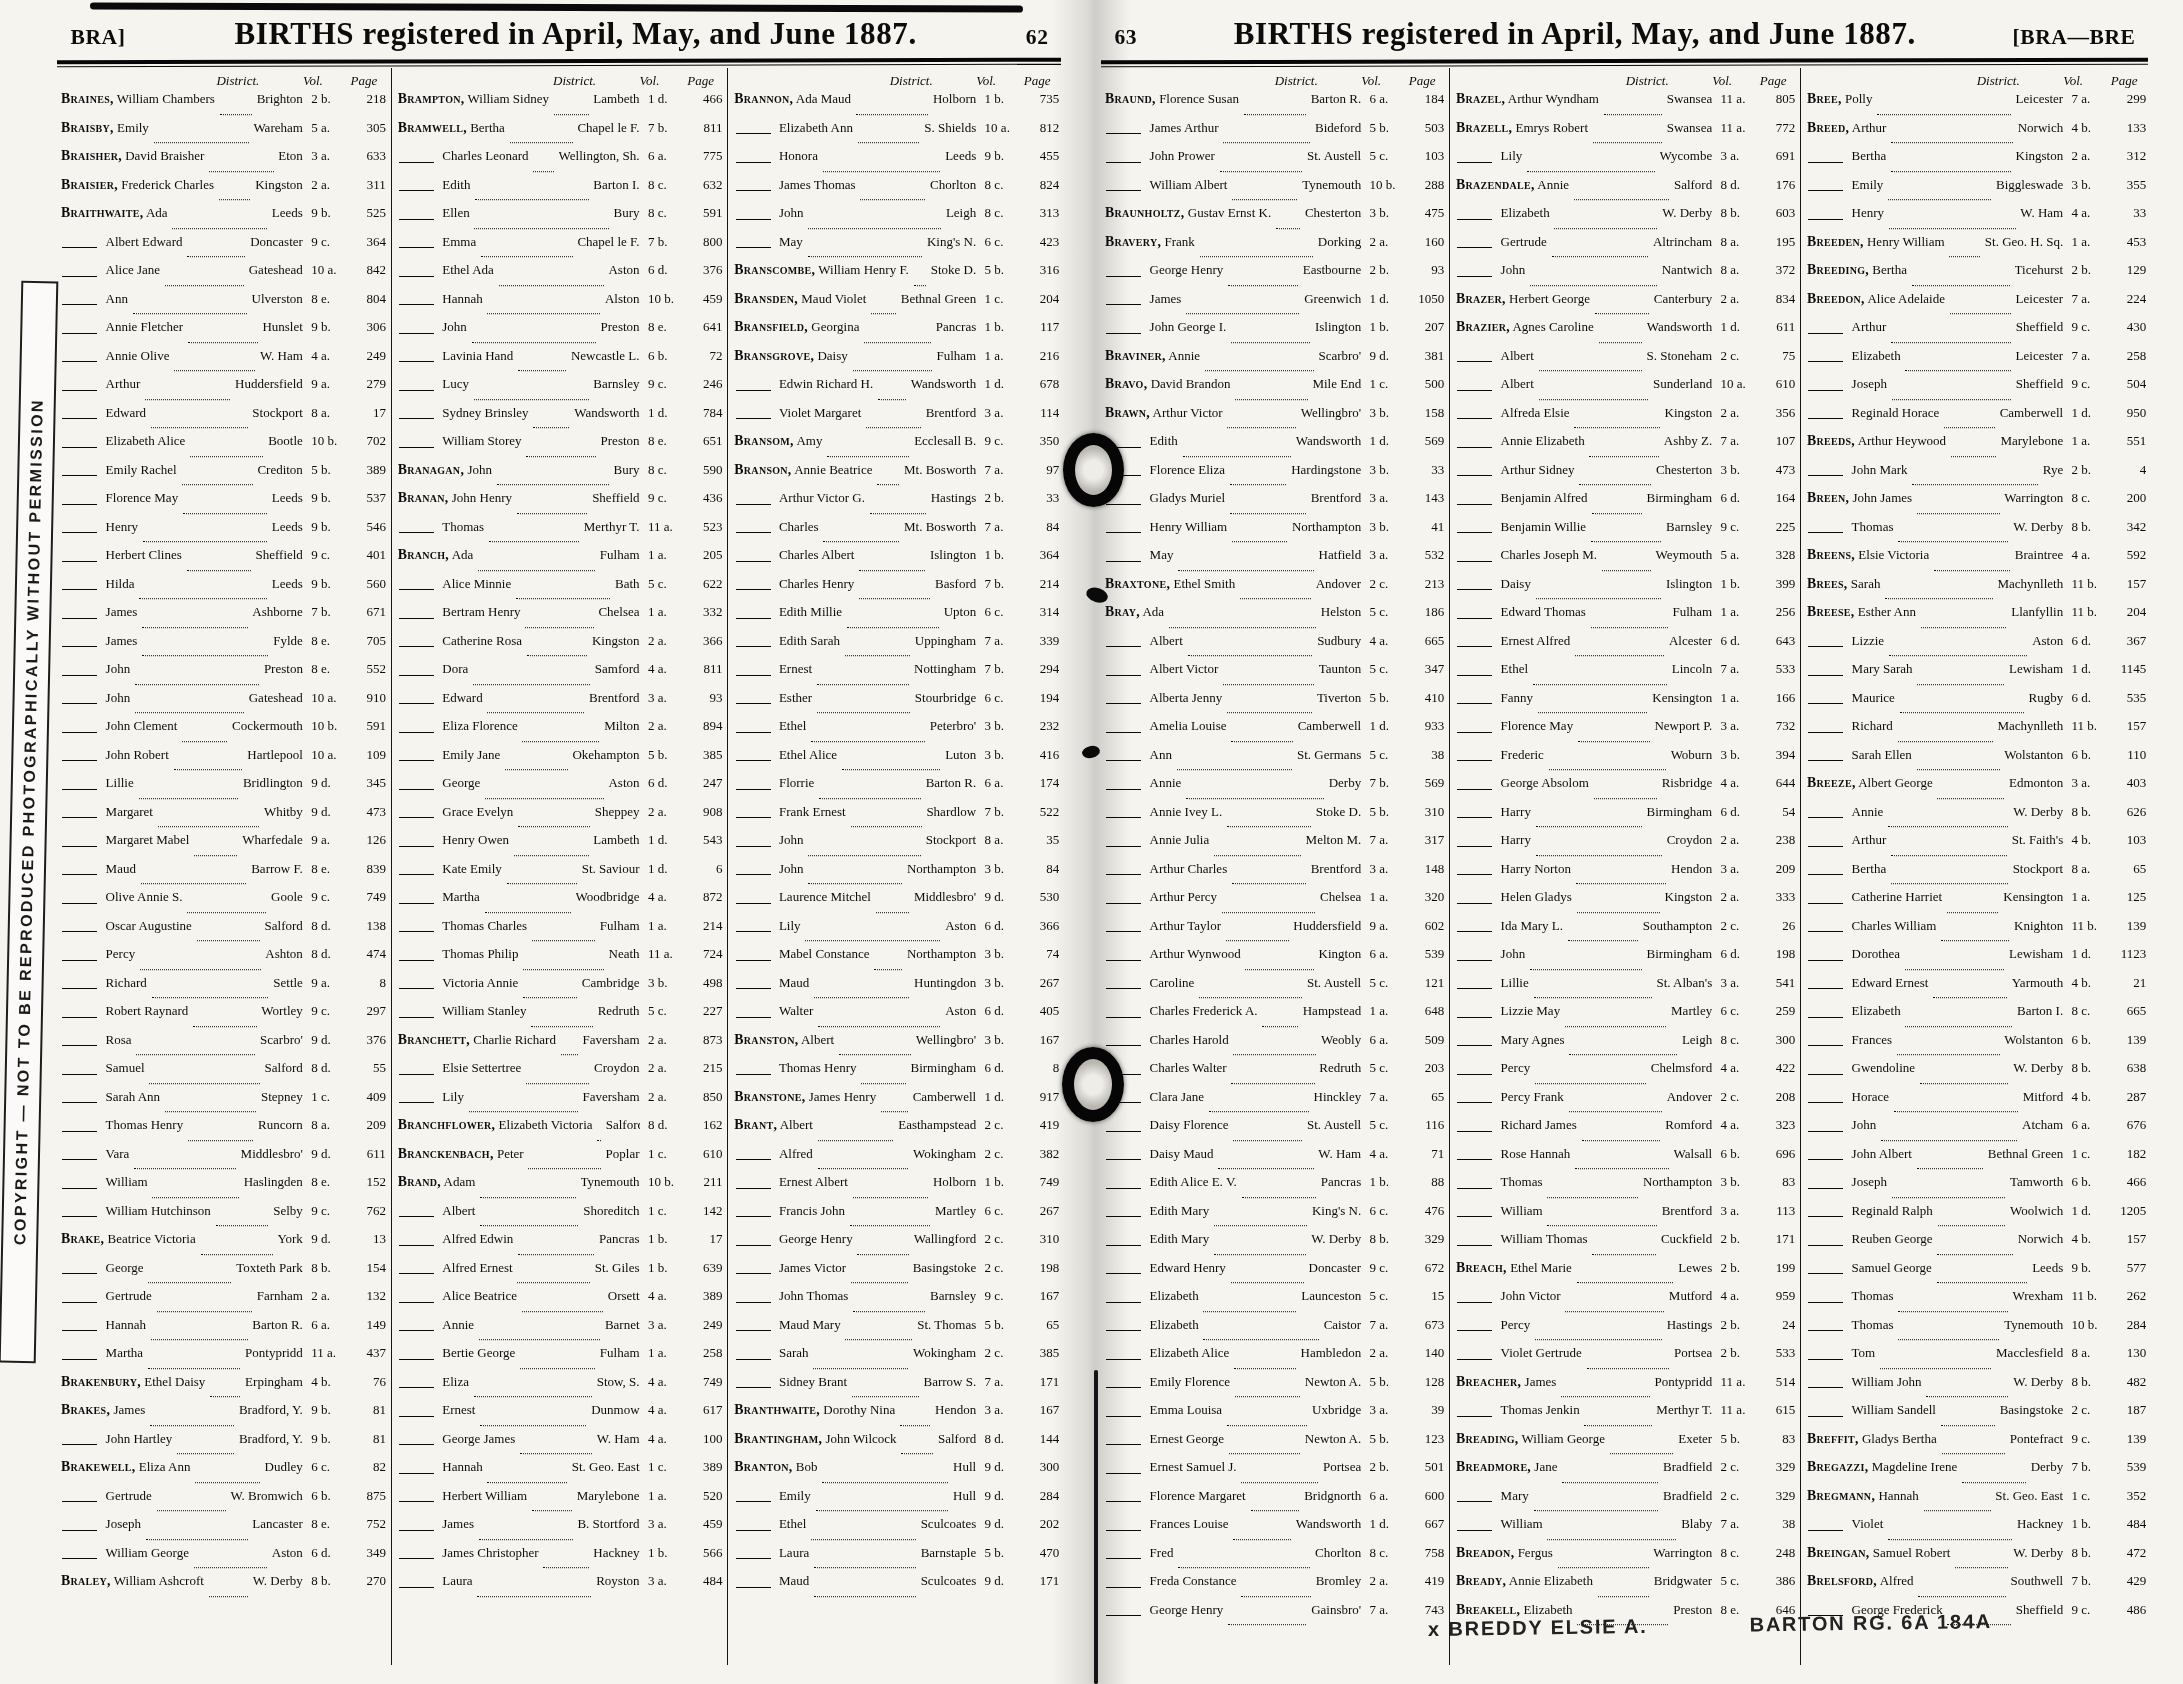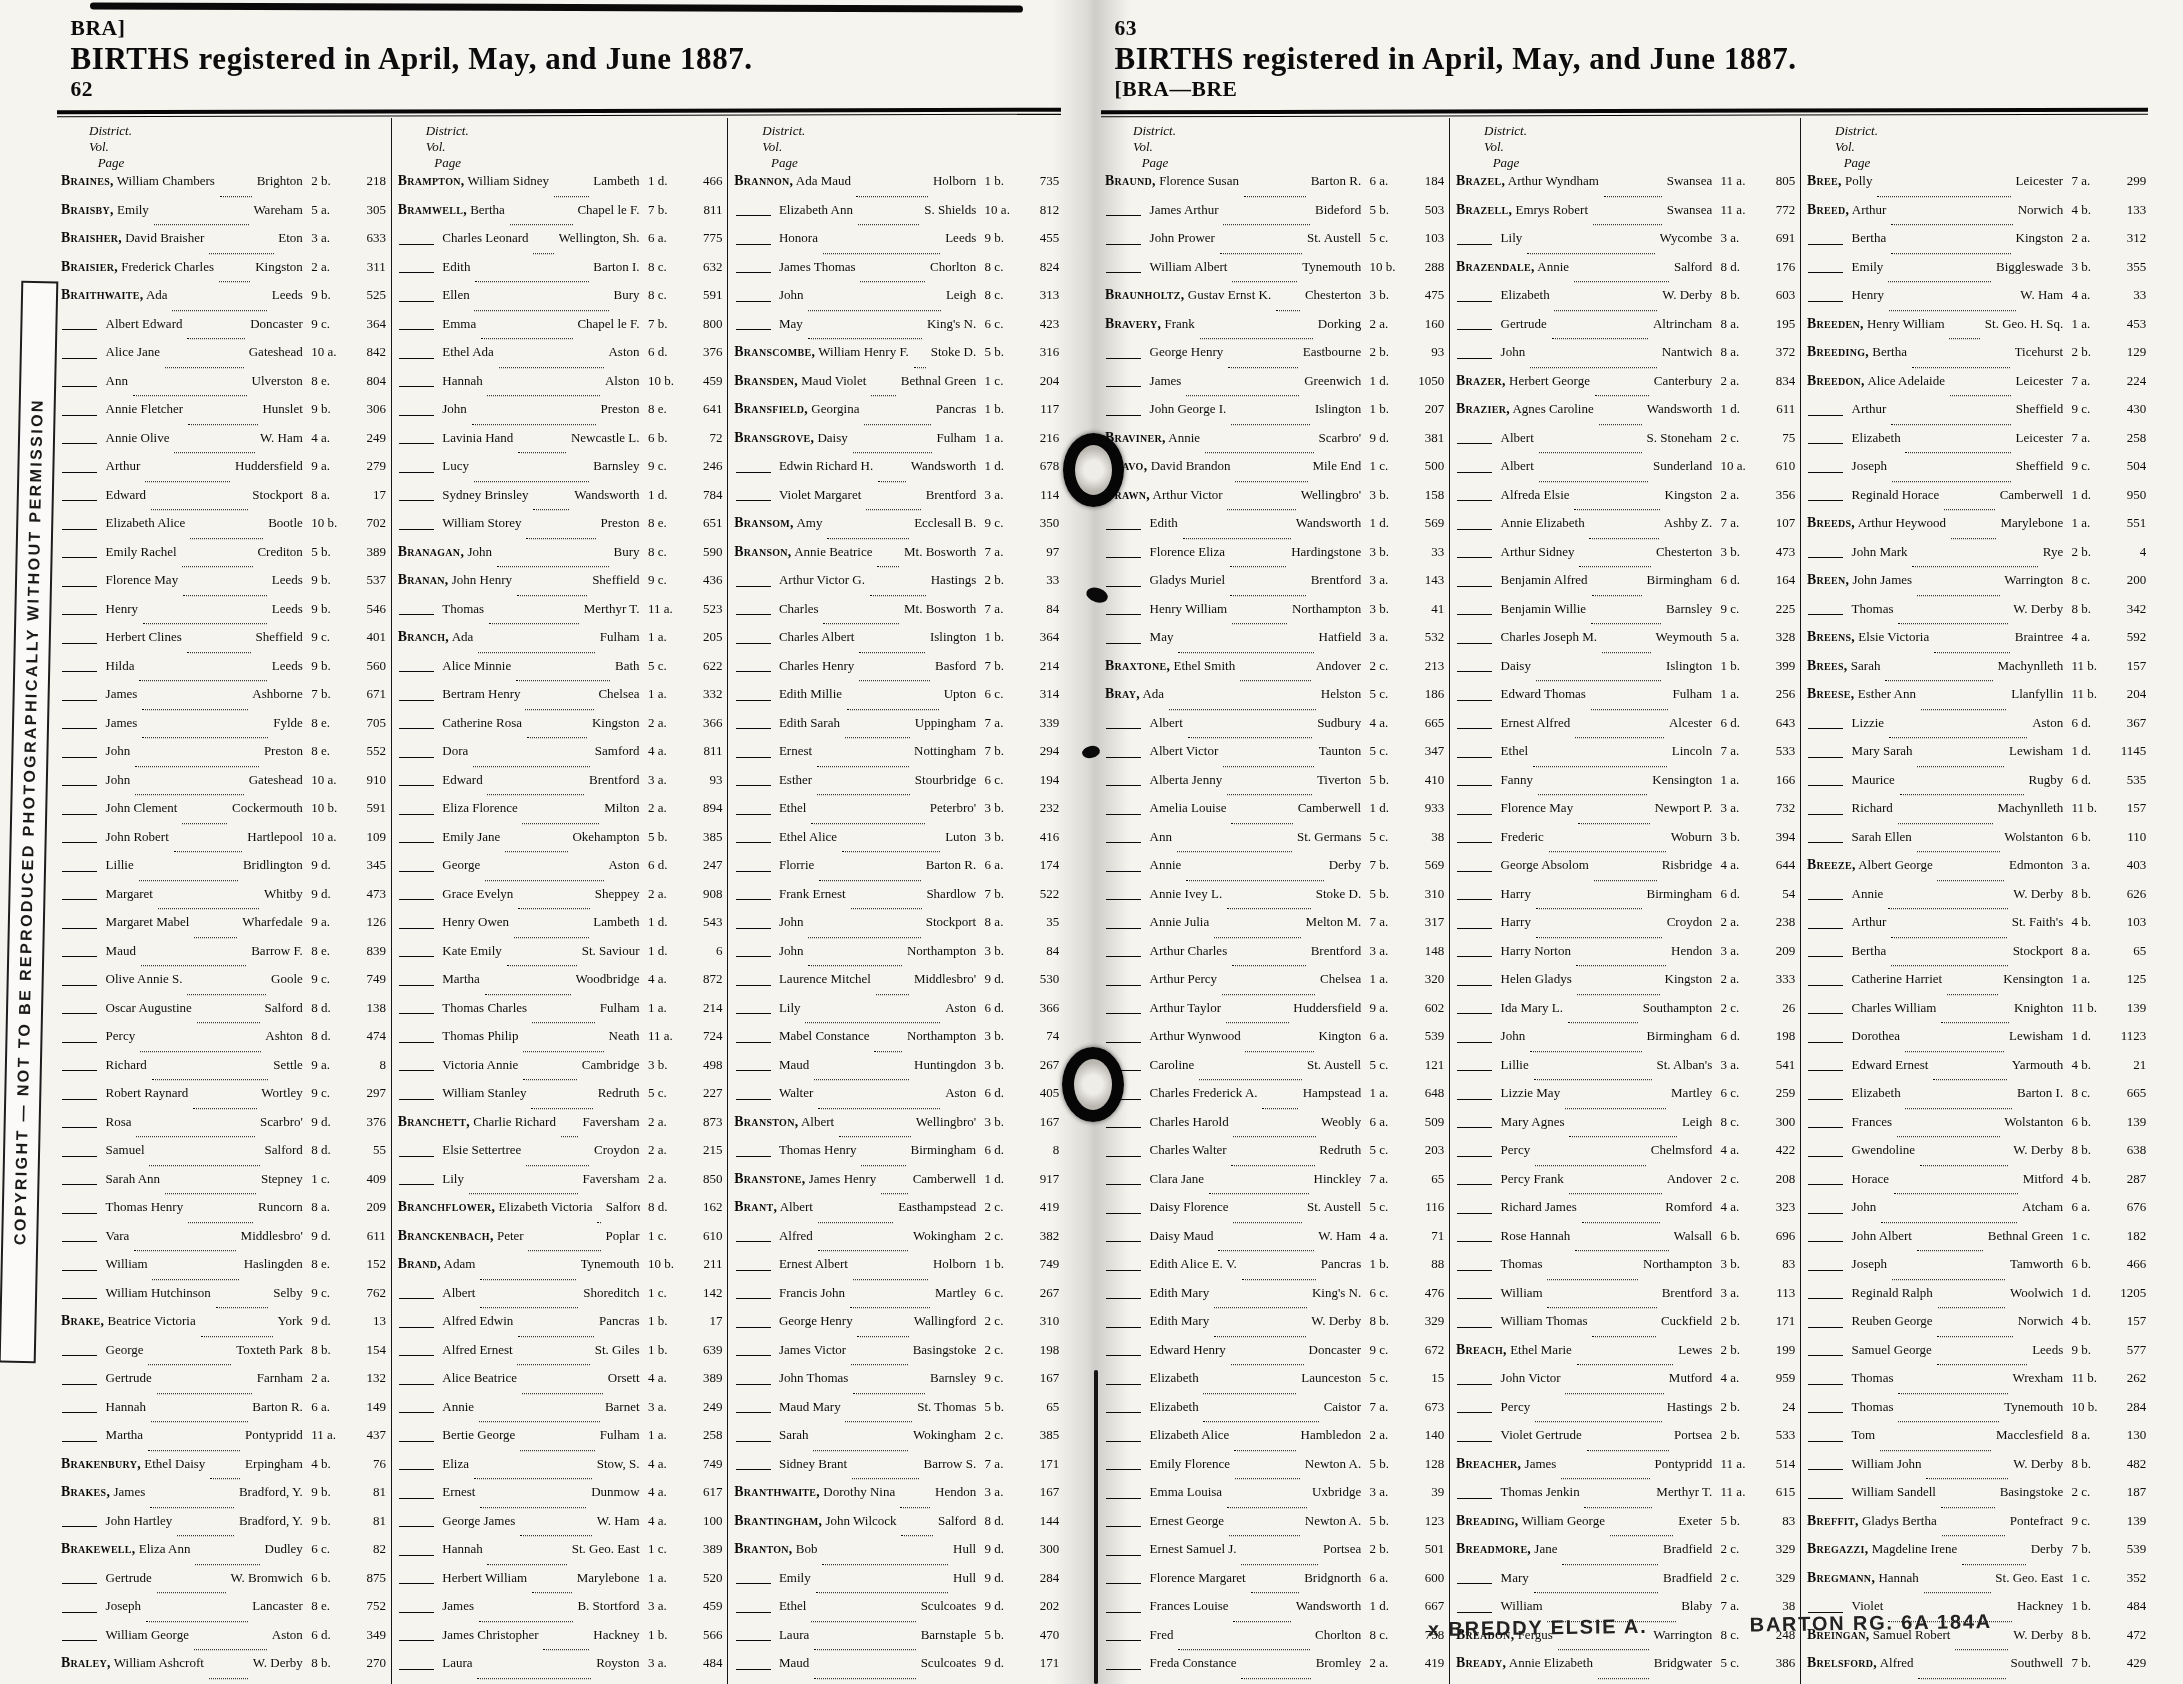--- a/index.html
+++ b/index.html
@@ -14,30 +14,30 @@
   }
   
   .gutter-shade{
     position:absolute;top:0;left:1052px;width:78px;height:1685px;
     background:linear-gradient(90deg,rgba(0,0,0,0) 0%,rgba(0,0,0,.10) 45%,rgba(0,0,0,.16) 55%,rgba(0,0,0,0) 100%);
   }
   .page{position:absolute;top:0;height:1685px;box-sizing:border-box;padding-top:15.5px;}
   #page-left{left:55px;width:1009px;}
   #page-right{left:1099px;width:1052px;}
 
-  .page-header{display:flex;align-items:baseline;padding:0 15.5px;flex-direction:column;}
+  .page-header{display:flex;align-items:baseline;padding:0 15.5px;}
   .corner{font-size:21.5px;font-weight:bold;letter-spacing:0.6px;white-space:nowrap;}
   .page-title{flex:1;text-align:center;font-size:31px;font-weight:bold;letter-spacing:0.6px;}
   .header-rule{margin:7.2px 2.4px 0 2.4px;border-top:4.2px solid #070707;border-bottom:1.2px solid #070707;height:1.8px;transform:rotate(-0.15deg);}
 
   .cols{display:flex;align-items:stretch;margin-top:2.4px;height:1597px;}
   .col{flex:1;min-width:0;padding:0 4.8px 0 6px;box-sizing:border-box;}
   .col + .col{border-left:1.8px solid #161616;}
 
-  .colhead{display:flex;align-items:baseline;font-style:italic;font-size:13px;margin:4.8px 0 2.4px 0;white-space:nowrap;flex-direction:column;}
+  .colhead{display:flex;align-items:baseline;font-style:italic;font-size:13px;margin:4.8px 0 2.4px 0;white-space:nowrap;}
   .colhead .ch-sp{flex:1;}
   .colhead .ch-district{text-align:right;padding-right:15.5px;}
   .colhead .ch-vol{width:39px;margin-left:28px;}
   .colhead .ch-page{width:44px;text-align:center;}
 
   .entry{display:flex;align-items:baseline;height:28.5px;font-size:13px;white-space:nowrap;overflow:hidden;}
   .entry .nm{flex-shrink:0;}
   .entry .sn{font-variant:small-caps;font-weight:bold;letter-spacing:0.3px;font-size:13.8px;}
   .entry .dash{display:inline-block;width:35px;border-top:1.8px solid #0b0b0b;align-self:center;margin:0 8.4px 0 1.2px;flex-shrink:0;}
   .entry .dots{flex:1 1 0;min-width:3.6px;border-bottom:1.8px dotted #0d0d0d;margin:0 4.8px;align-self:flex-end;transform:translateY(-4.8px);}

